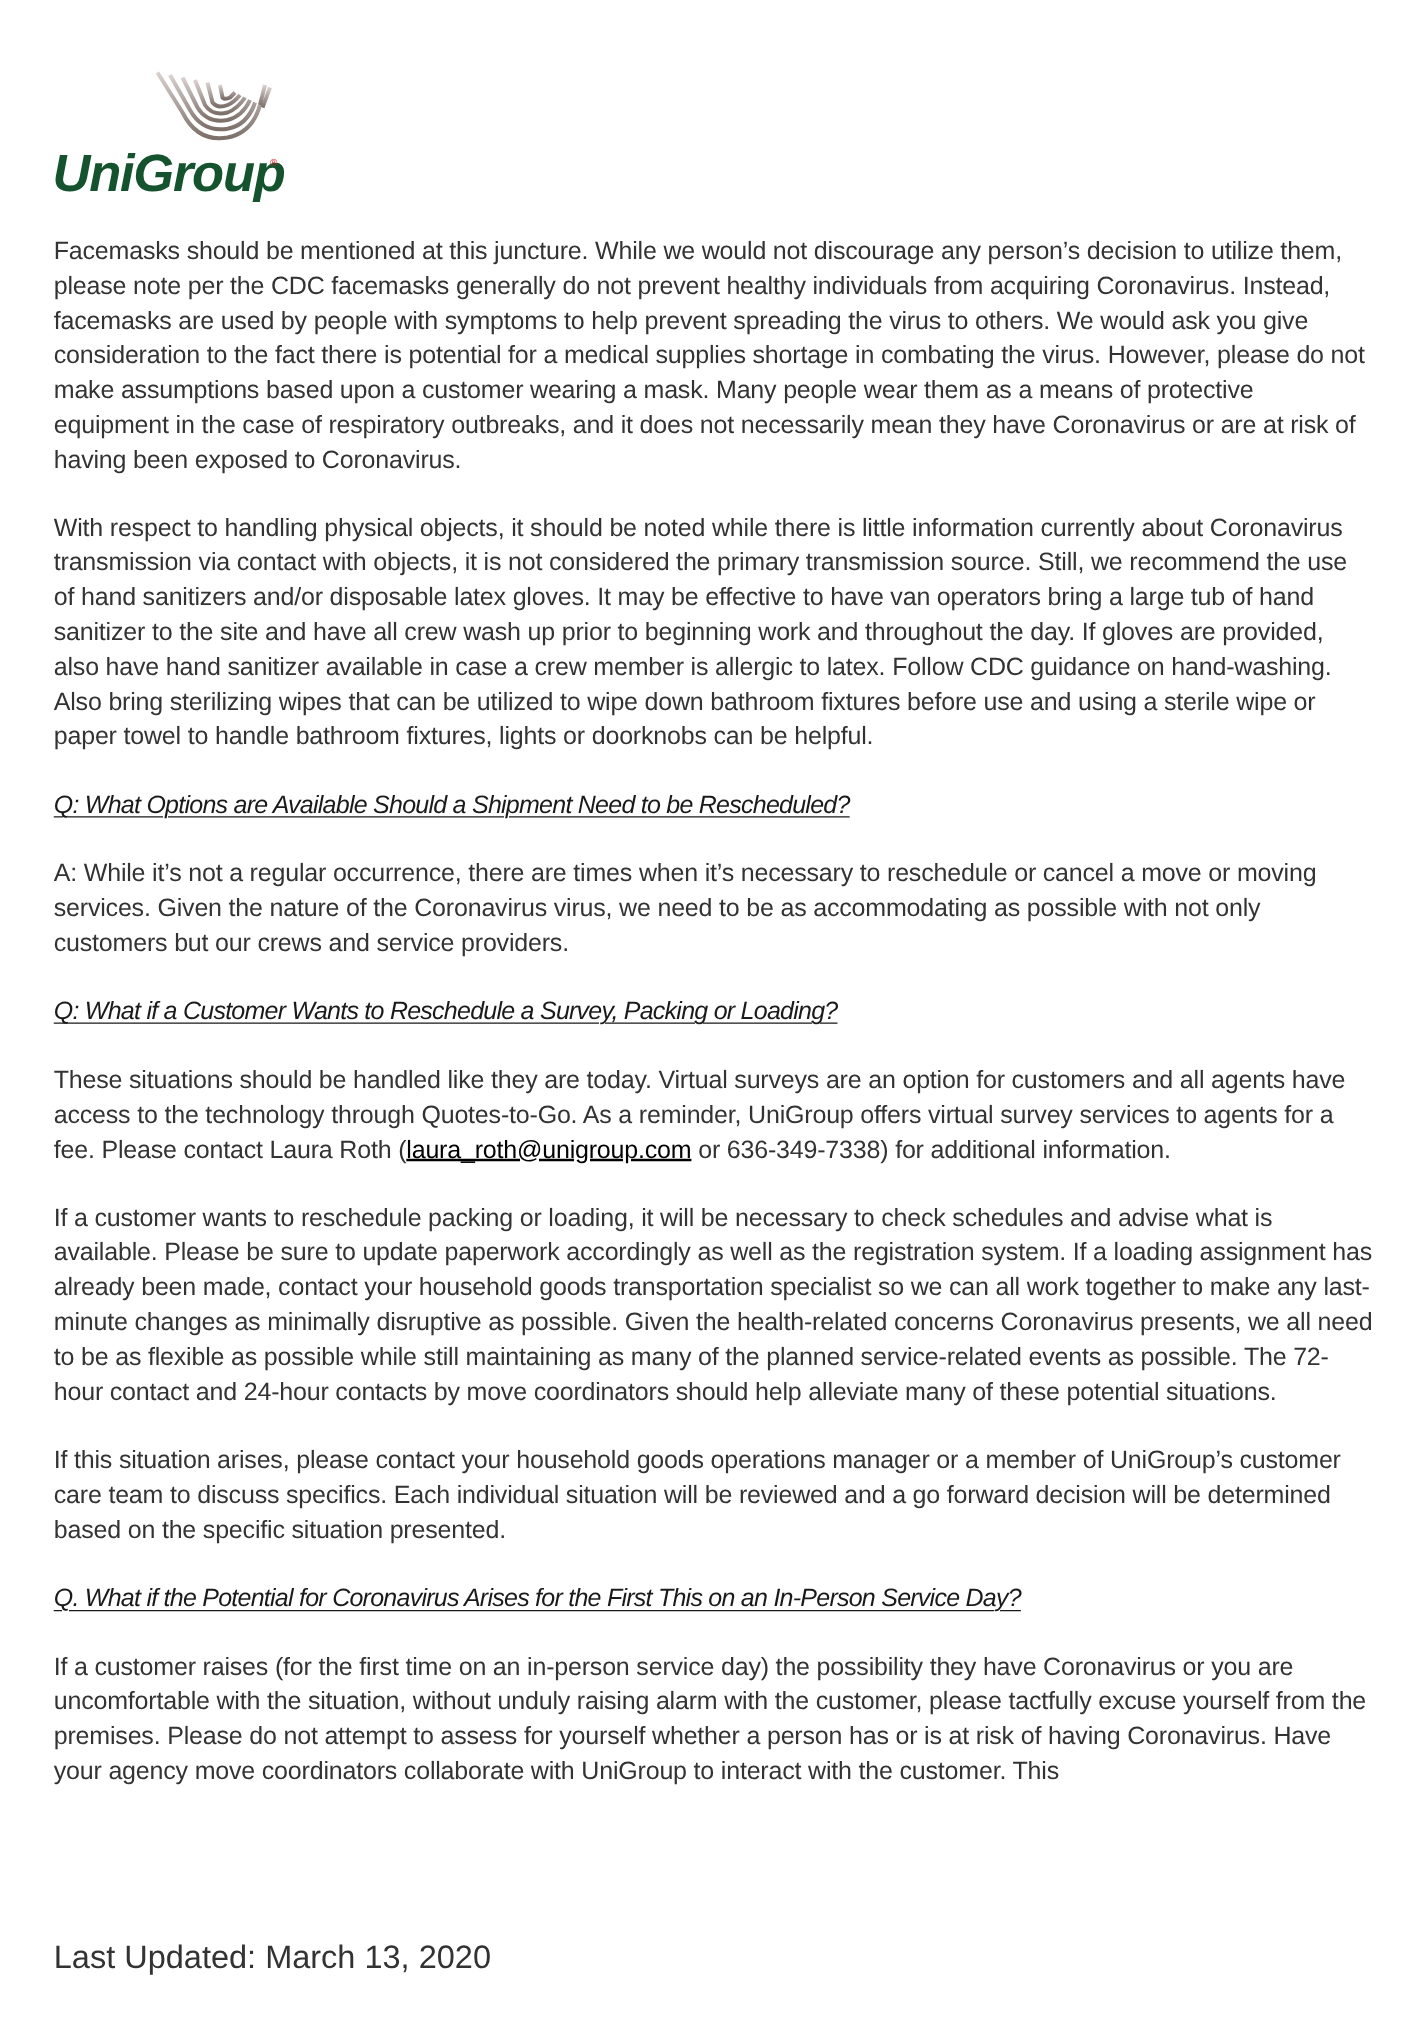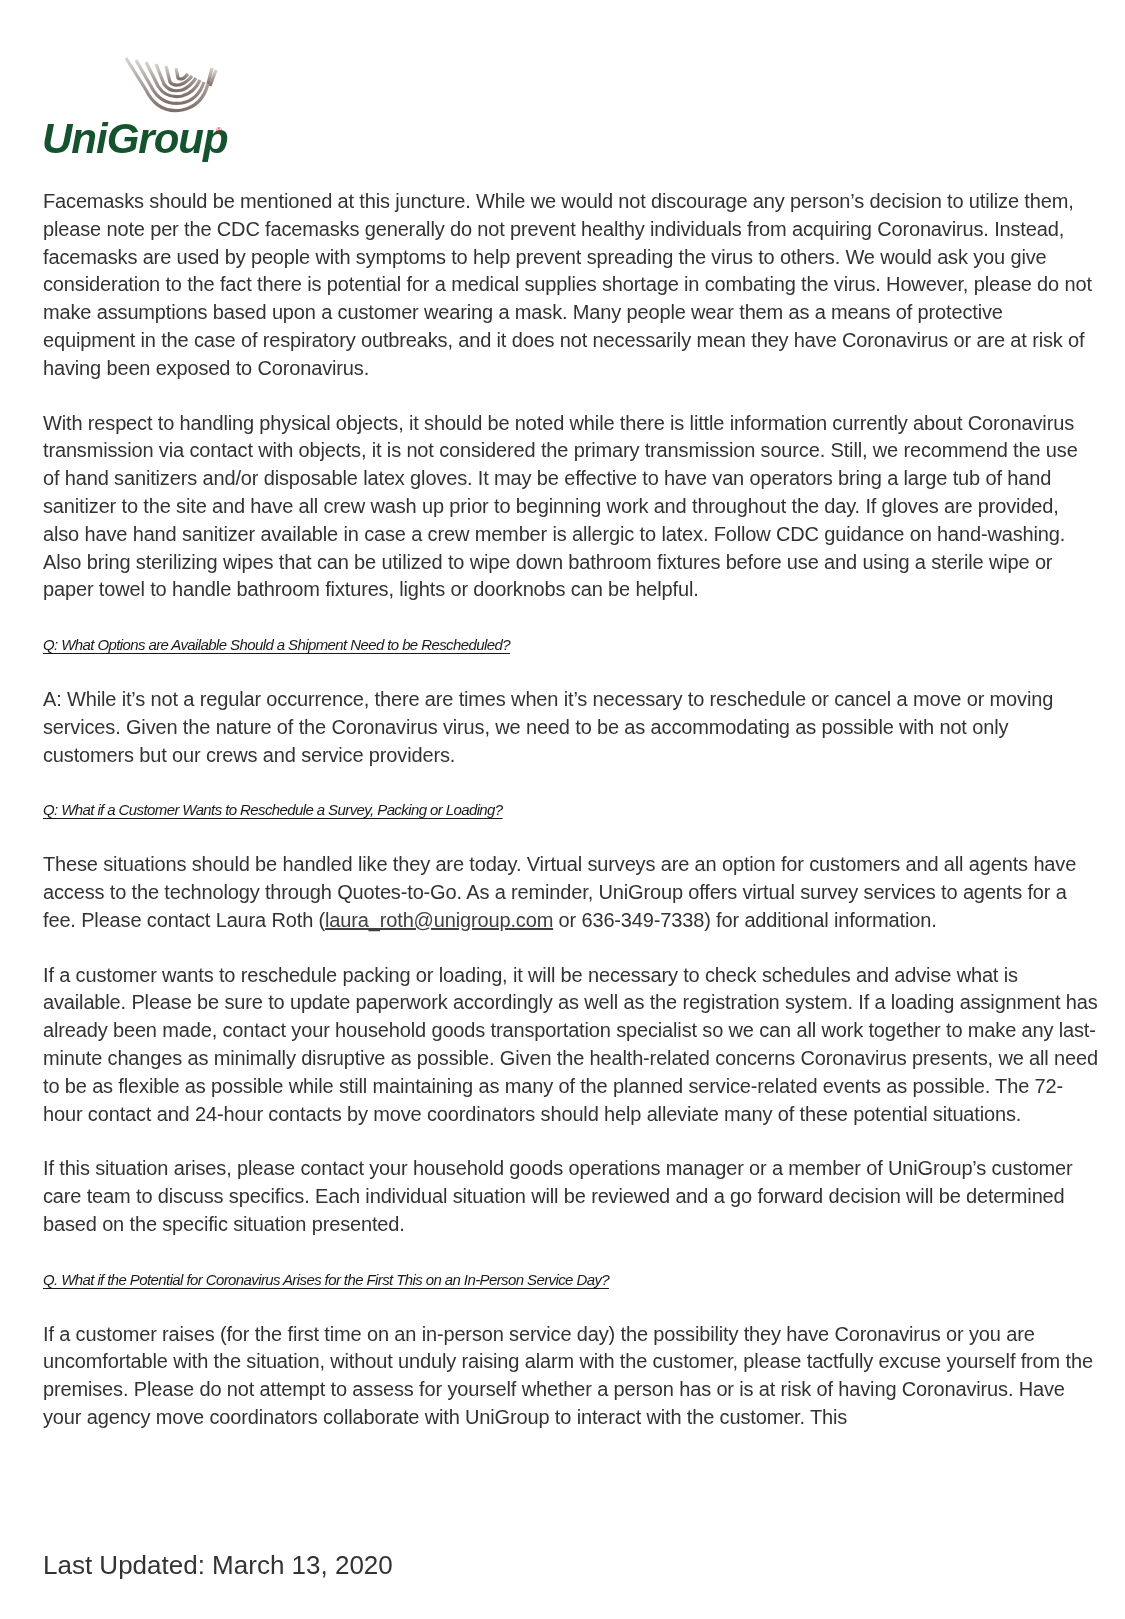--- a/index.html
+++ b/index.html
@@ -26,27 +26,27 @@
     .content {
       position: absolute; left: 43px; top: 188px; width: 1056px;
     }
     p {
       margin: 0 0 27px 0;
       font-size: 20px; line-height: 27.8px;
       letter-spacing: -0.15px;
     }
     h3 {
       margin: 0 0 27px 0;
-      font-size: 15px; line-height: 27.8px;
+      font-size: 20px; line-height: 27.8px;
       font-style: italic; font-weight: normal;
       color: #1a1a1a; letter-spacing: -0.6px;
       text-decoration: underline; text-underline-offset: 3px;
       text-decoration-thickness: 1px;
     }
-    a.email { color: #404040; text-decoration: underline; }
+    a.email { color: #000000; text-decoration: underline; }
     .footer {
       position: absolute; left: 43px; top: 1552px;
       font-size: 26px; line-height: 27.8px; color: #333333;
     }
   </style>
 </head>
 <body>
 
 <div class="logo">
   <svg viewBox="0 0 96 66">

